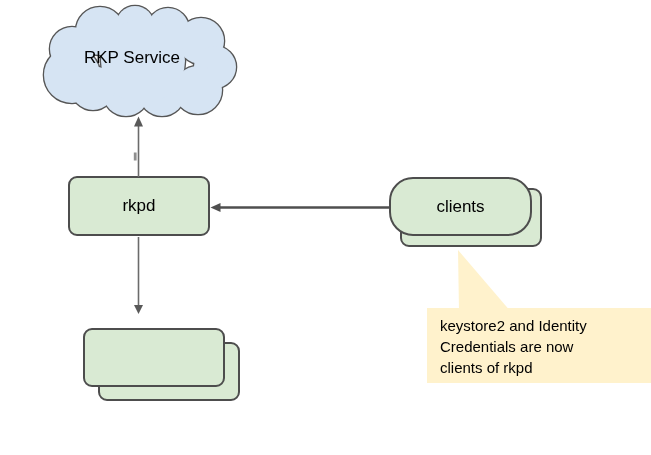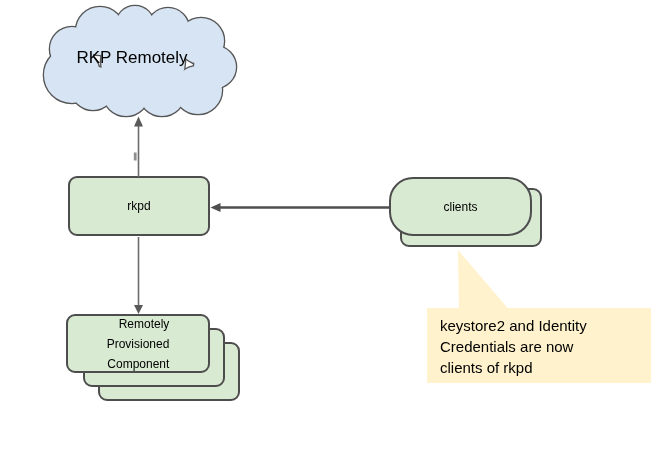--- a/index.html
+++ b/index.html
@@ -25,23 +25,23 @@
     height: 59px;
     background: #d9ead3;
     border: 2px solid #4d4d4d;
     border-radius: 9px;
     box-sizing: border-box;
     display: flex;
     align-items: center;
     justify-content: center;
   }
   .node-label {
-    font-size: 12px;
+    font-size: 17px;
     line-height: 20px;
-    text-align: right;
+    text-align: left;
     white-space: pre-line;
     color: #000000;
   }
 
   
   #cloud {
     left: 38px;
     top: 3px;
     width: 202px;
     height: 118px;
@@ -113,39 +113,34 @@
         <circle cx="130" cy="26" r="21"></circle>
         <circle cx="163" cy="38" r="23"></circle>
         <circle cx="177" cy="64" r="21"></circle>
         <circle cx="160" cy="87" r="24"></circle>
         <circle cx="124" cy="90" r="23"></circle>
         <circle cx="88" cy="90" r="23"></circle>
         <circle cx="55" cy="85" r="22"></circle>
         <circle cx="105" cy="58" r="42"></circle>
       </g>
     </svg>
-    <div id="cloud-label">RKP Remotely</div>
+    <div id="cloud-label">RKP Service</div>
   </div>
 
   <div class="node-box" style="left:68px; top:176px; height:60px;">
     <span class="node-label">rkpd</span>
   </div>
 
   <div class="node-box" style="left:400px; top:188px;"></div>
   <div class="node-box" style="left:389px; top:177px; width:143px;border-radius:24px;">
     <span class="node-label">clients</span>
   </div>
 
   <div class="node-box" style="left:98px; top:342px;"></div>
   <div class="node-box" style="left:83px; top:328px;"></div>
-  <div class="node-box" style="left:66px; top:314px; width:144px;">
-    <span class="node-label">Remotely
-Provisioned
-Component</span>
-  </div>
 
   <div id="callout-rect" class="abs">
     <div id="callout-text">keystore2 and Identity
 Credentials are now
 clients of rkpd</div>
   </div>
 
   <svg id="edge-overlay">
 
     <polygon points="458,250 459,312 511,312" fill="#fff2cc"></polygon>

